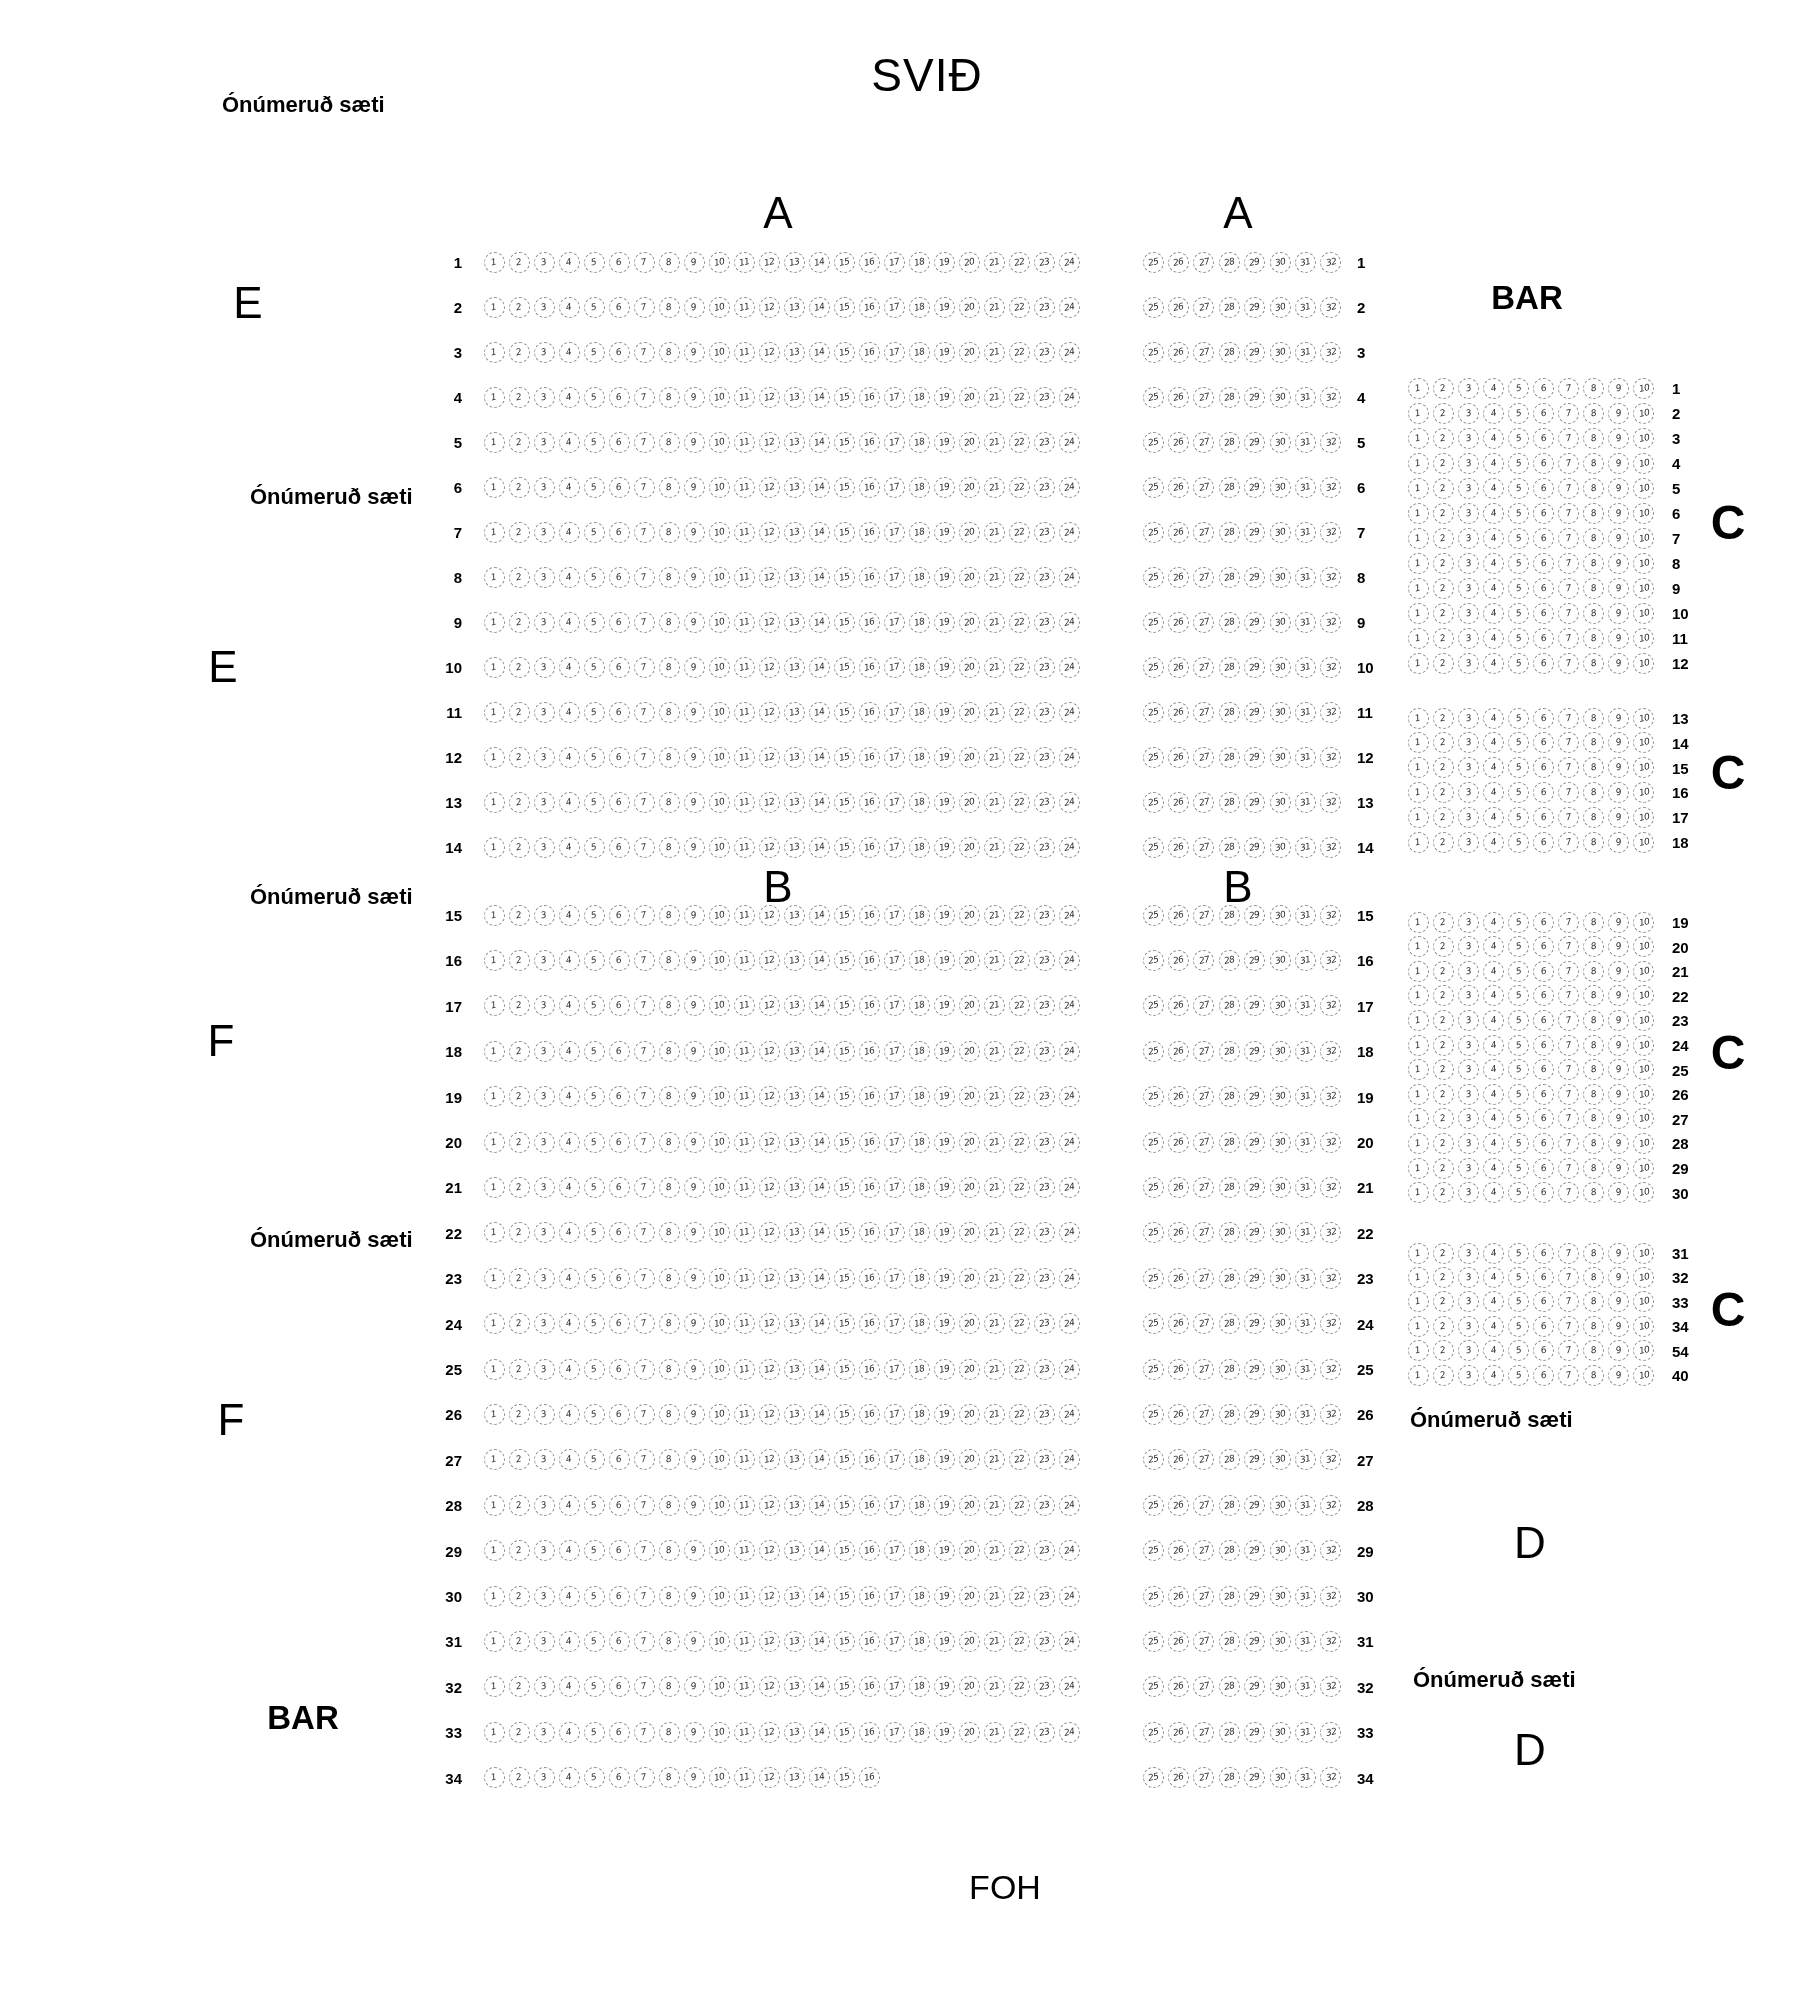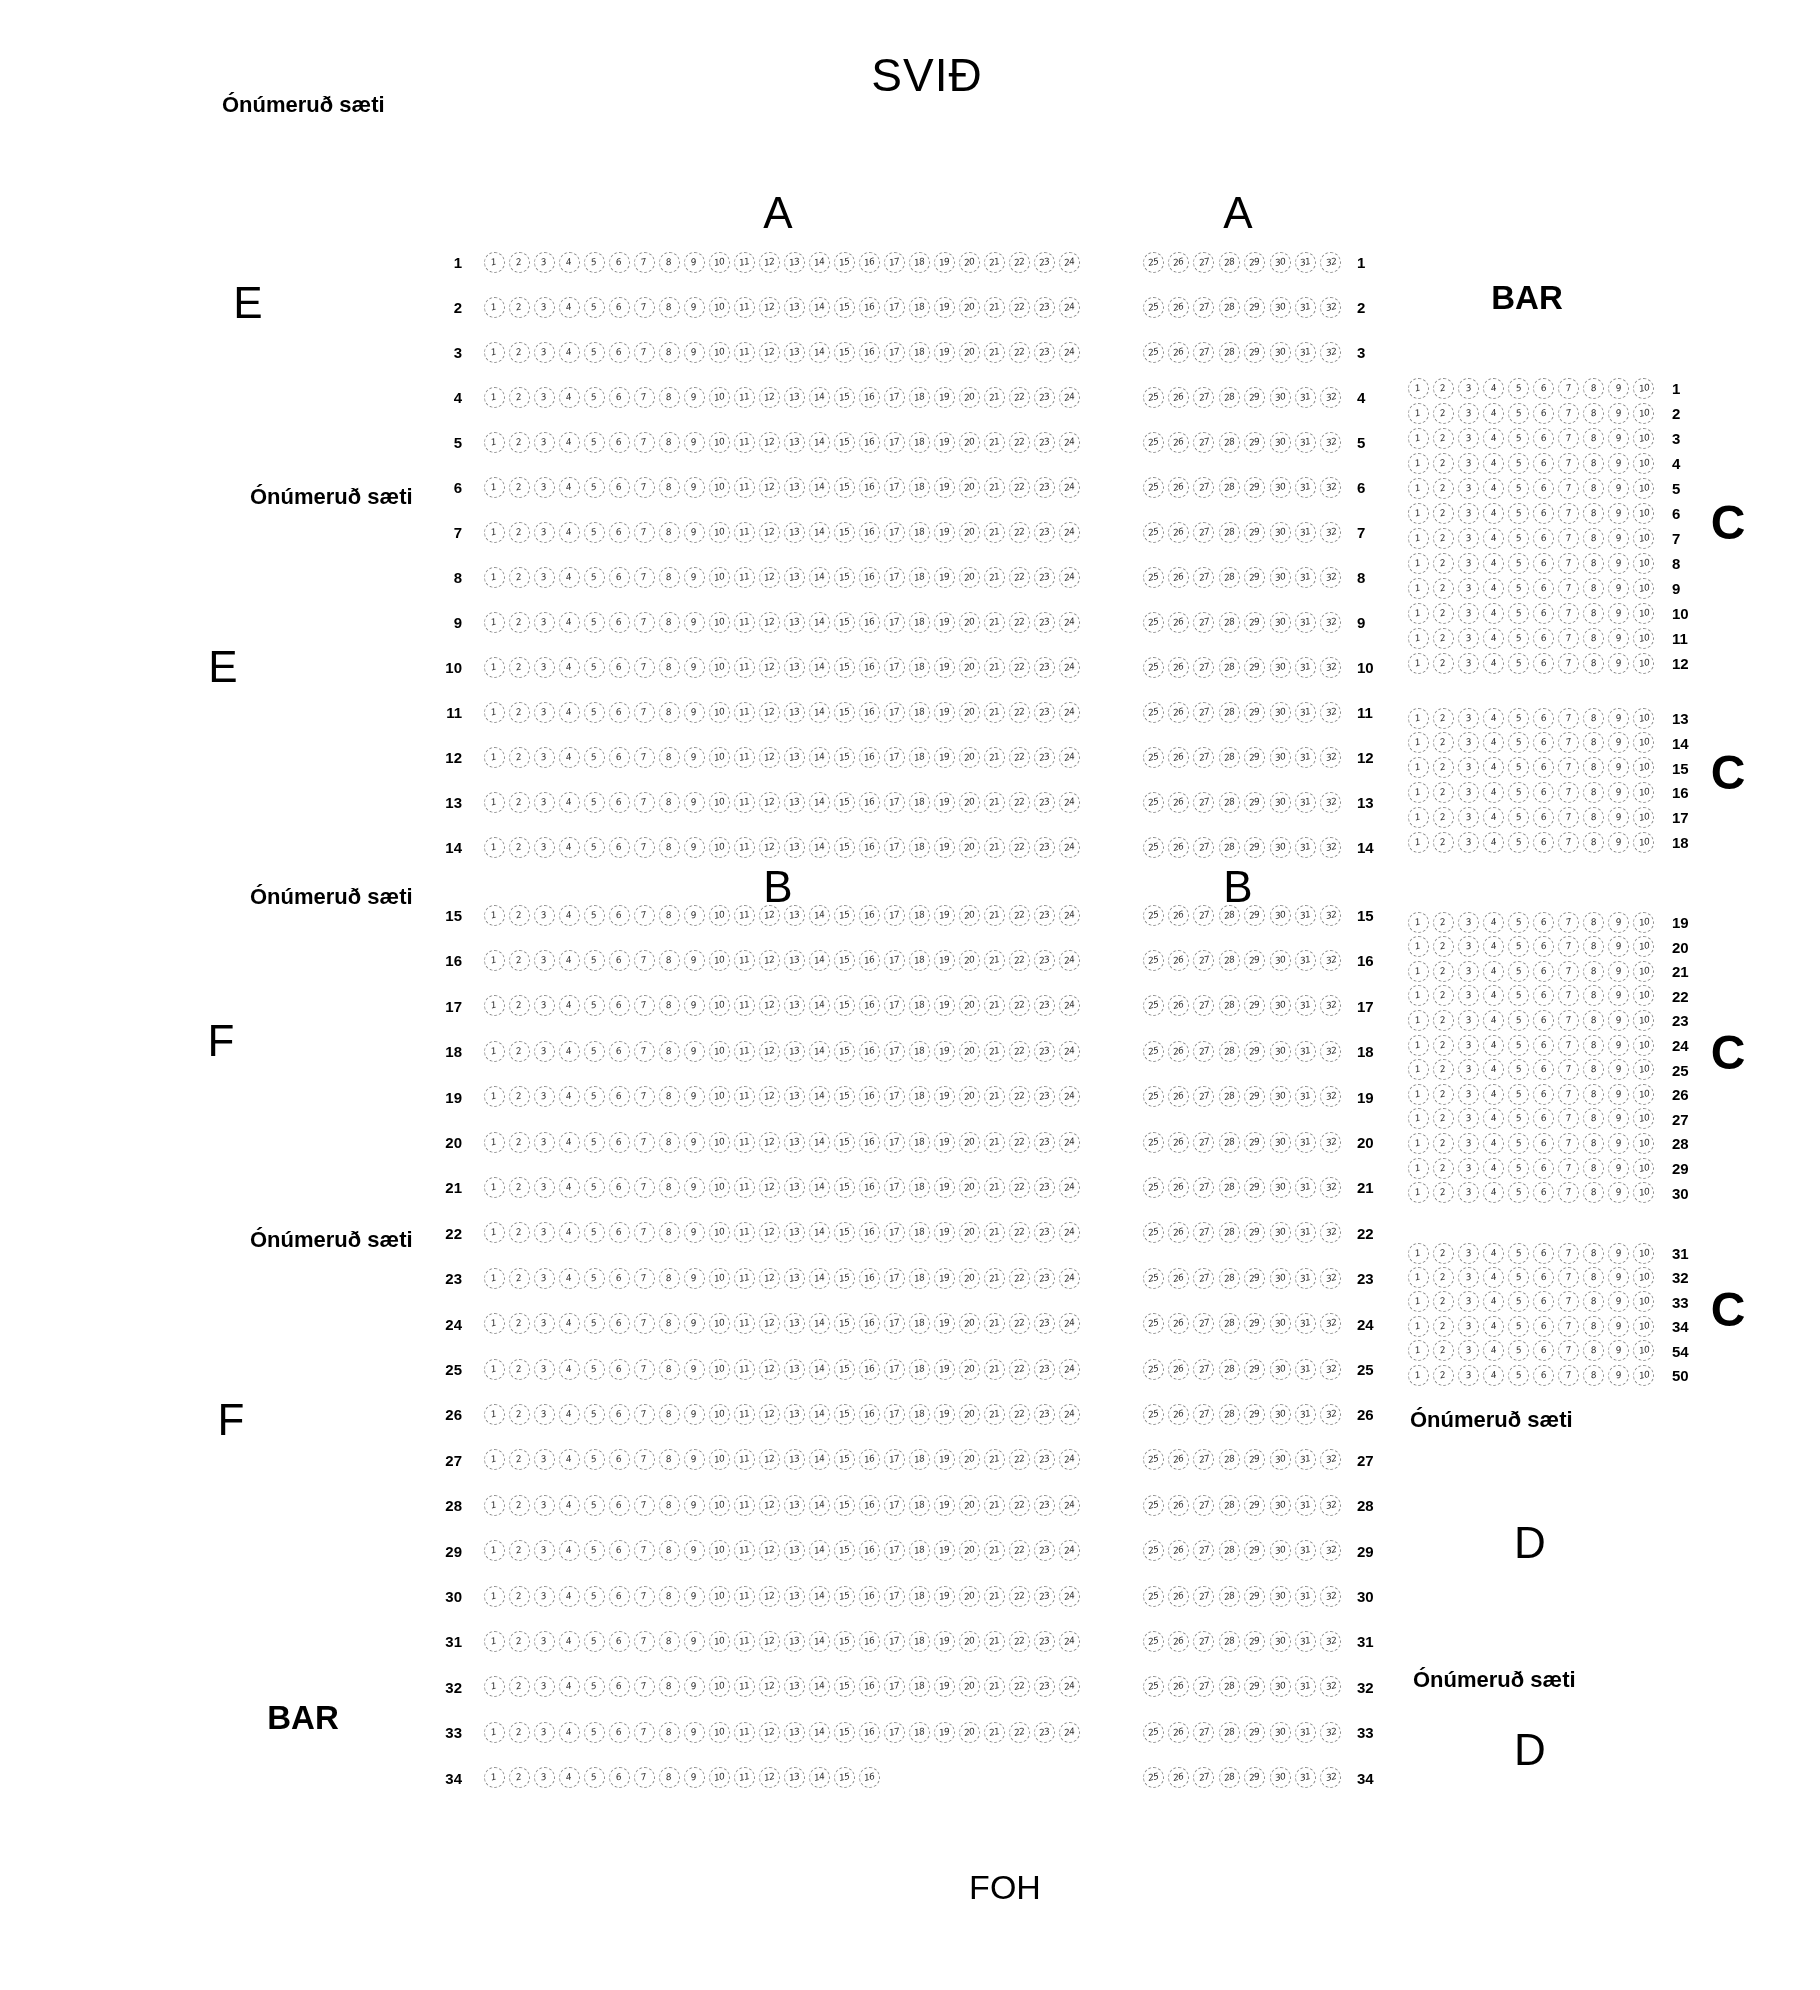--- a/index.html
+++ b/index.html
@@ -4479,15 +4479,15 @@
       </div>
       <div class="seat" style="left: 1583.2px; top: 1364.5px;">
         <span>8</span>
       </div>
       <div class="seat" style="left: 1608.3px; top: 1364.5px;">
         <span>9</span>
       </div>
       <div class="seat" style="left: 1633.4px; top: 1364.5px;">
         <span>10</span>
       </div>
-      <div class="row-label right" style="left: 1672px; top: 1375px;">50</div>
+      <div class="row-label right" style="left: 1672px; top: 1375px;">40</div>
     </div>
 </div>
 
 </body></html>

